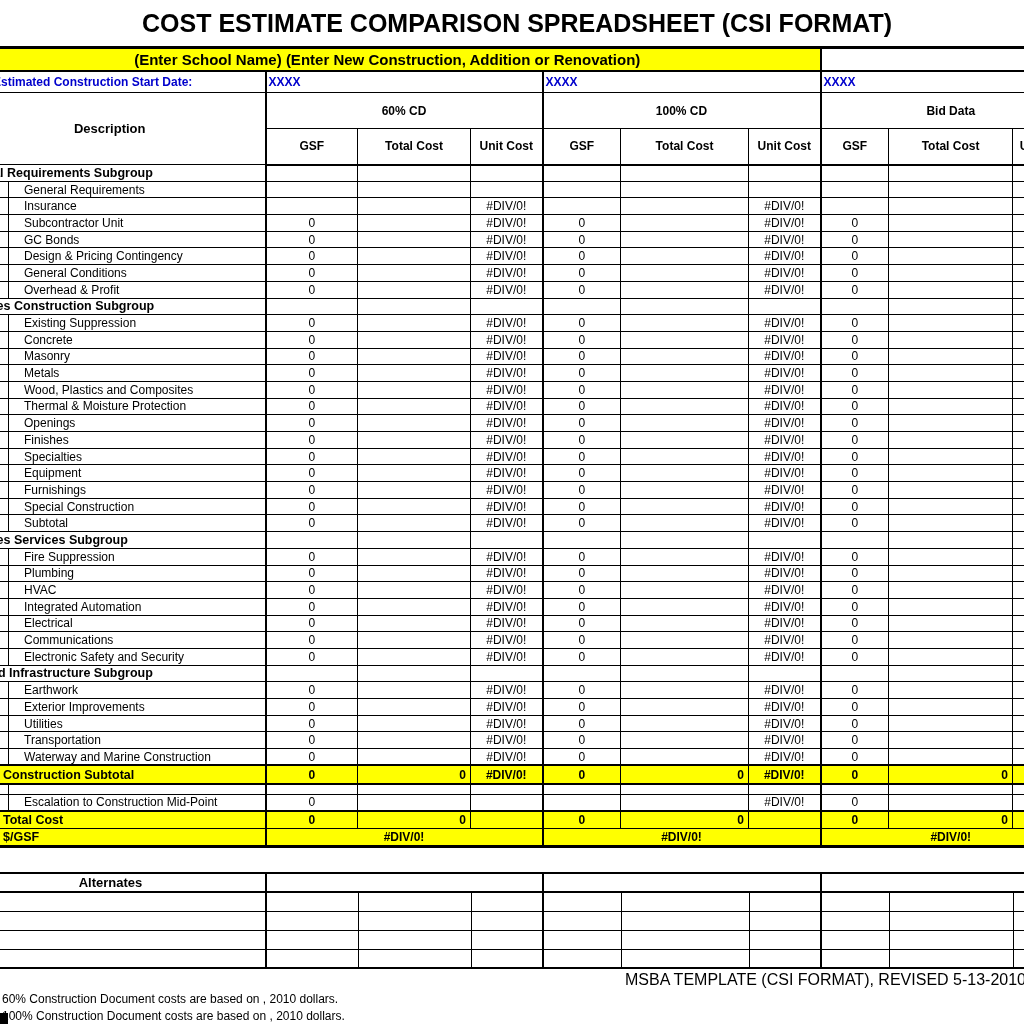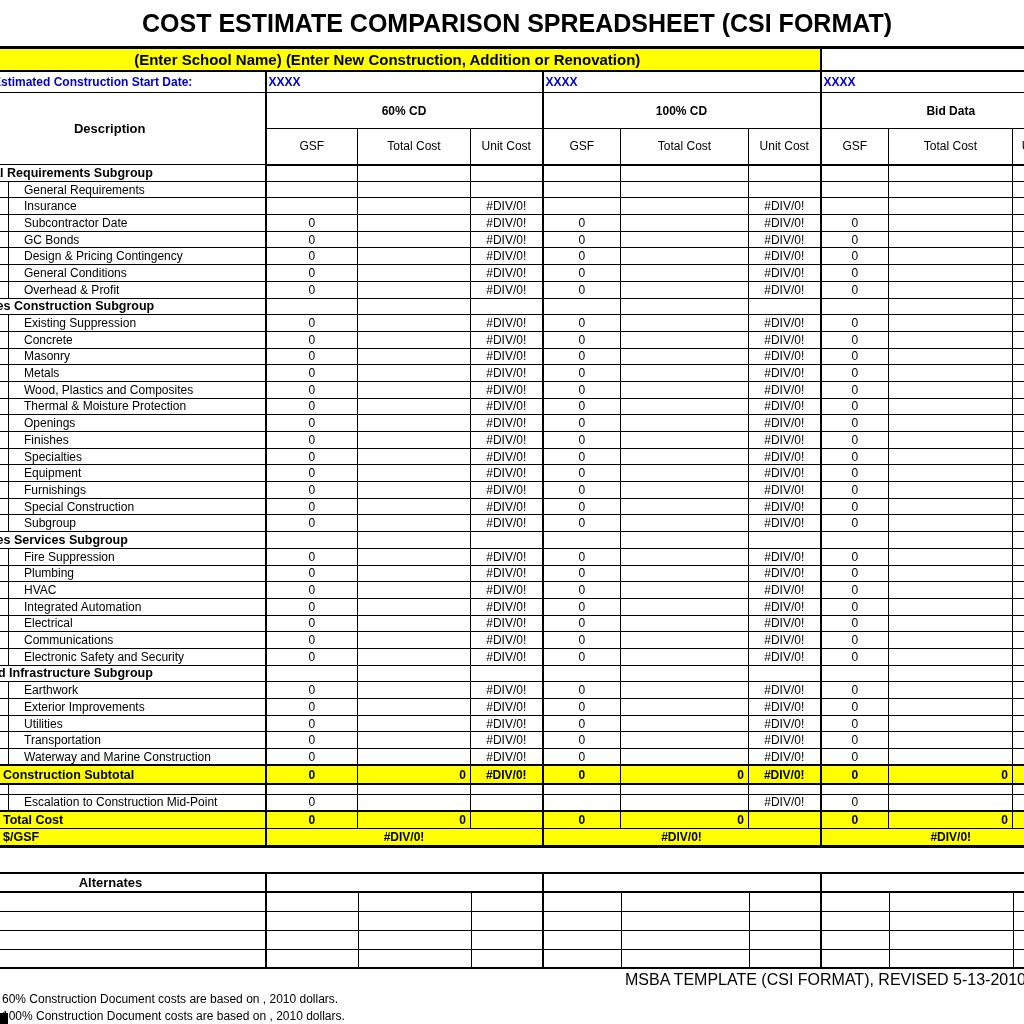--- a/index.html
+++ b/index.html
@@ -21,21 +21,21 @@
   
   td.banner {
     background: var(--highlight); font-weight: bold; text-align: center;
     font-size: 15px; height: 23px; border-top: 3px solid var(--border); border-bottom: 2px solid var(--border);
   }
   td.banner-empty { border-top: 3px solid var(--border); border-bottom: 2px solid var(--border); }
   td.sd-label { color: var(--accent_blue); font-weight: bold; padding-left: 38px; height: 22px; }
   td.sd-x { color: var(--accent_blue); font-weight: bold; text-align: left; }
   td.grp { font-weight: bold; text-align: center; height: 36px; }
   td.desc-head { font-weight: bold; text-align: center; font-size: 13px; }
-  td.colh { font-weight: normal; text-align: center; height: 36px; border-bottom: 2px solid var(--border); }
+  td.colh { font-weight: bold; text-align: center; height: 36px; border-bottom: 2px solid var(--border); }
   .gb { border-left: 2px solid var(--border) !important; }
   
   tr.item td, tr.subgroup td { height: 16.7px; }
   tr.spacer td { height: 10px; }
   td.desc { padding-left: 15px; }
   td.subhead { font-weight: bold; padding-left: 2px; font-size: 12.5px; }
   td.c { text-align: center; }
   td.rgt { text-align: right; padding-right: 4px; }
   td.yl { background: var(--highlight); font-weight: bold; }
   td.ind { padding-left: 48px; font-size: 12.5px; }
@@ -137,21 +137,21 @@
           <td class="c">#DIV/0!</td>
           <td class="gb c"></td>
           <td class="rgt"></td>
           <td class="c">#DIV/0!</td>
           <td class="gb c"></td>
           <td class="rgt"></td>
           <td class="c">#DIV/0!</td>
         </tr>
         <tr class="item">
           <td class="stub"></td>
-          <td class="desc">Subcontractor Date</td>
+          <td class="desc">Subcontractor Unit</td>
           <td class="gb c">0</td>
           <td class="rgt"></td>
           <td class="c">#DIV/0!</td>
           <td class="gb c">0</td>
           <td class="rgt"></td>
           <td class="c">#DIV/0!</td>
           <td class="gb c">0</td>
           <td class="rgt"></td>
           <td class="c">#DIV/0!</td>
         </tr>
@@ -370,21 +370,21 @@
           <td class="c">#DIV/0!</td>
           <td class="gb c">0</td>
           <td class="rgt"></td>
           <td class="c">#DIV/0!</td>
           <td class="gb c">0</td>
           <td class="rgt"></td>
           <td class="c">#DIV/0!</td>
         </tr>
         <tr class="item">
           <td class="stub"></td>
-          <td class="desc">Subgroup</td>
+          <td class="desc">Subtotal</td>
           <td class="gb c">0</td>
           <td class="rgt"></td>
           <td class="c">#DIV/0!</td>
           <td class="gb c">0</td>
           <td class="rgt"></td>
           <td class="c">#DIV/0!</td>
           <td class="gb c">0</td>
           <td class="rgt"></td>
           <td class="c">#DIV/0!</td>
         </tr>

